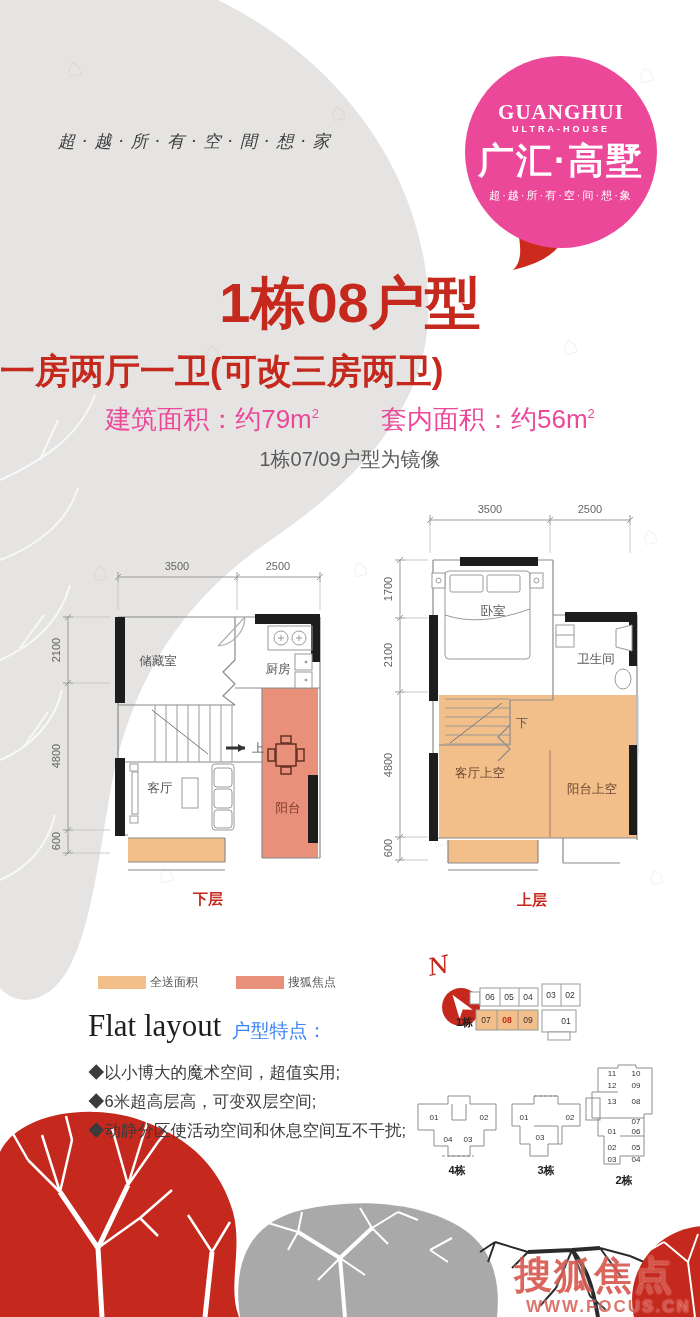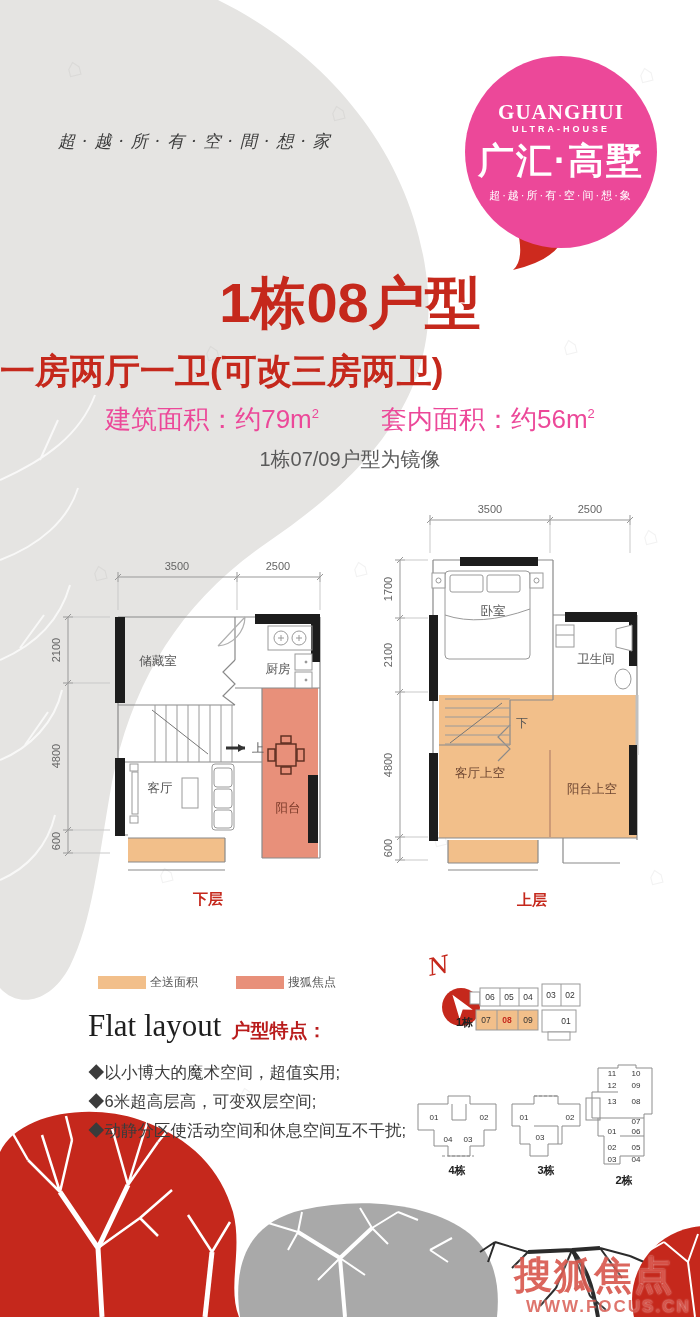--- a/index.html
+++ b/index.html
@@ -31,21 +31,21 @@
          font-size:26px;color:#ec4899;z-index:2;}
   .areas sup{font-size:13px;}
   .mirror{left:0;top:446px;width:700px;text-align:center;font-size:20px;color:#5a5a5a;z-index:2;}
   
   .legend{left:98px;top:974px;display:flex;align-items:center;gap:4px;z-index:2;}
   .legend .sw{width:48px;height:13px;display:inline-block;}
   .legend .lab{font-size:12px;color:#555;margin-right:34px;}
   
   .flat-title{left:88px;top:1008px;z-index:2;display:flex;align-items:flex-end;gap:10px;}
   .flat-en{font-family:"Liberation Serif",serif;font-size:31px;color:#1e1e1e;}
-  .flat-cn{font-size:19px;font-weight:bold;color:#b91c1c;}
+  .flat-cn{font-size:19px;font-weight:normal;color:#3b82f6;}
   .feat{left:88px;width:330px;font-size:16.5px;color:#3b3b3b;z-index:2;}
   
   .north-letter{left:428px;top:952px;font-family:"DejaVu Serif",serif;font-style:italic;
                 font-size:24px;transform:rotate(-12deg);z-index:2;}
   
   .watermark{left:498px;top:1256px;z-index:5;text-align:center;line-height:1;}
   .wm-name{font-size:38px;font-weight:bold;color:rgba(205,43,30,0.72);
            text-shadow:0 0 2px rgba(255,255,255,0.8);letter-spacing:2px;}
   .wm-url{font-size:17px;font-weight:bold;color:rgba(205,43,30,0.65);letter-spacing:2px;margin-top:4px;
           text-shadow:0 0 2px rgba(255,255,255,0.8);padding-left:28px;}

